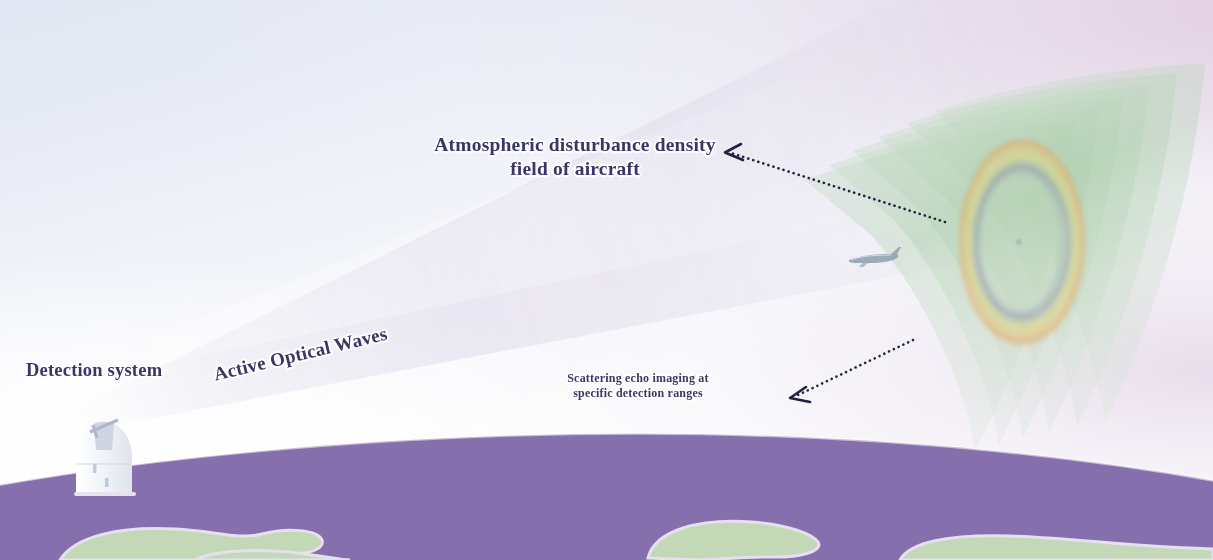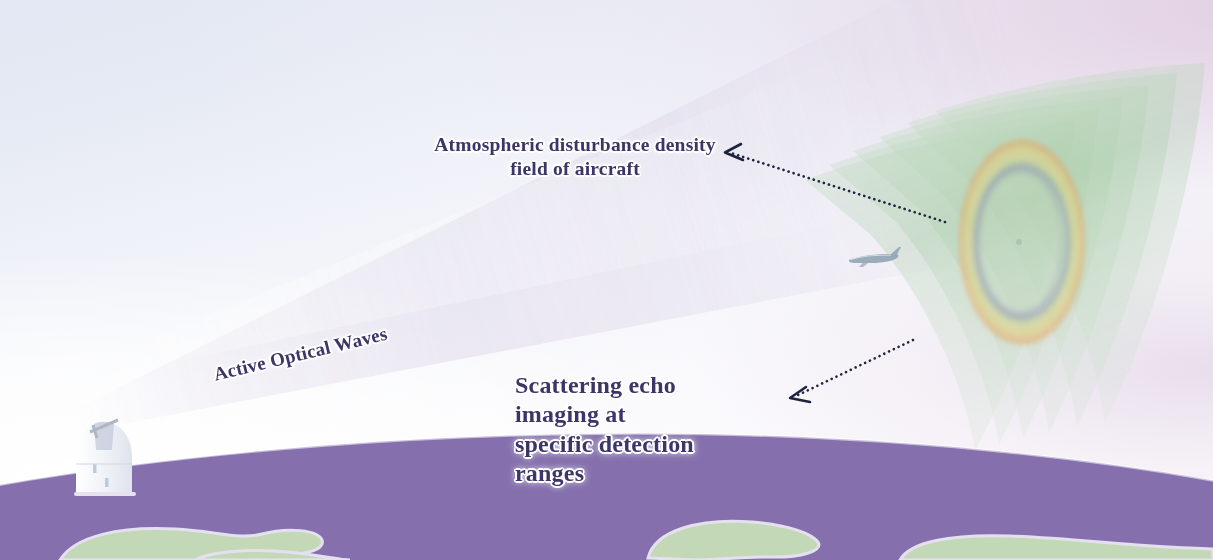--- a/index.html
+++ b/index.html
@@ -115,21 +115,21 @@
     line-height:1.22;
     white-space:pre-line;
     text-shadow:
       -1.4px -1.4px 0 #fff, 1.4px -1.4px 0 #fff,
       -1.4px  1.4px 0 #fff, 1.4px  1.4px 0 #fff,
       -1.8px 0 0 #fff, 1.8px 0 0 #fff,
        0 -1.8px 0 #fff, 0 1.8px 0 #fff,
        0 0 6px #fff, 0 0 10px #fff;
   }
   #lbl-field{left:422px;top:133px;width:306px;text-align:center;font-size:19.5px;}
-  #lbl-echo {left:515px;top:371px;width:246px;font-size:24px;}
+  #lbl-echo {left:515px;top:371px;width:246px;text-align:center;font-size:12px;}
   #lbl-det  {left:26px; top:359px;font-size:18.5px;}
   #lbl-wave {left:214px;top:363px;font-size:19px;transform:rotate(-13.5deg);transform-origin:0 50%;}
 </style>
 </head>
 <body>
 
 <div id="scene">
 
   <div class="sky-base"></div>
   <div class="sky-pink"></div>
@@ -243,15 +243,16 @@
       <line x1="913" y1="340" x2="796" y2="396"></line>
     </g>
     <path d="M741,144 L725,152.5 L743,160" fill="none" stroke="#20223f" stroke-width="2.6" stroke-linejoin="round" stroke-linecap="round"></path>
     <path d="M806,387 L790,398 L810,402" fill="none" stroke="#20223f" stroke-width="2.6" stroke-linejoin="round" stroke-linecap="round"></path>
   </svg>
 
   <div class="lbl" id="lbl-field">Atmospheric disturbance density
 field of aircraft</div>
   <div class="lbl" id="lbl-echo">Scattering echo imaging at
 specific detection ranges</div>
+  <div class="lbl" id="lbl-det">Detection system</div>
   <div class="lbl" id="lbl-wave">Active Optical Waves</div>
 
 </div>
 
 </body></html>

